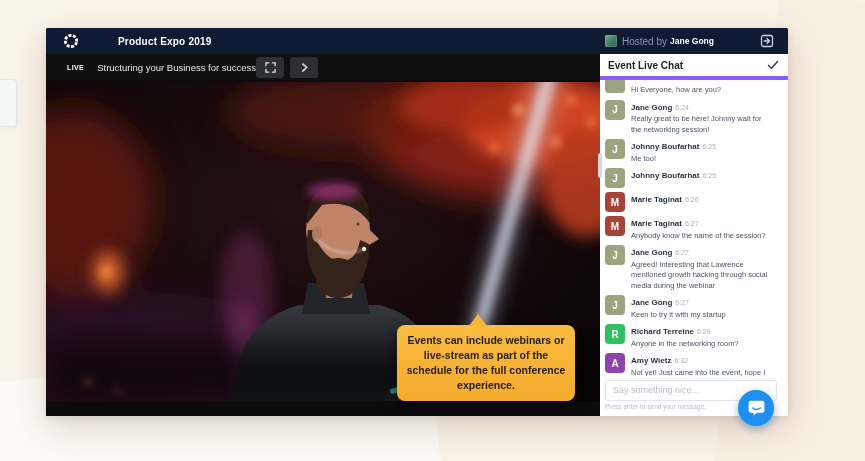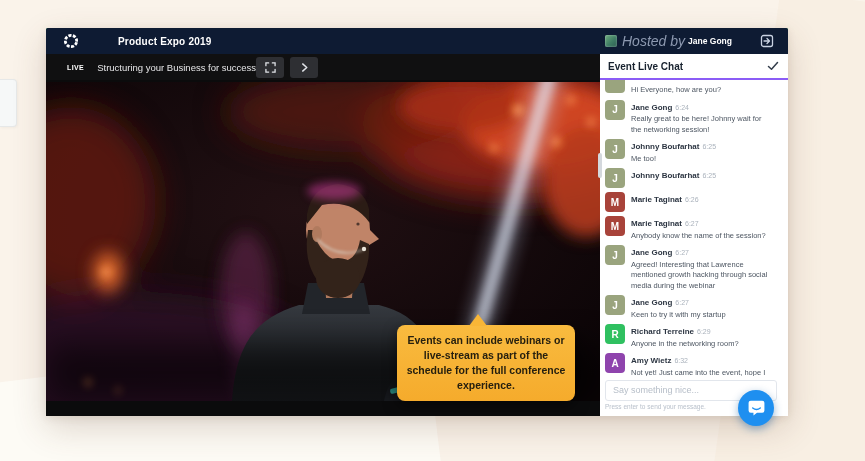--- a/index.html
+++ b/index.html
@@ -31,21 +31,21 @@
     border-radius:2px 2px 0 0;
   }
   .nav-left { width:554px; display:flex; align-items:center; padding-left:16px; }
   .nav-title { color:#ffffff; font-size:10px; font-weight:bold; letter-spacing:.2px; margin-left:38px; }
   .nav-right { width:188px; display:flex; align-items:center; padding:0 14px 0 5px; }
   .host-avatar {
     width:12px; height:12px; border-radius:2px; margin-right:5px;
     background:linear-gradient(135deg,#6fae7e 0%, #3f7d64 55%, #2c5e52 100%);
     box-shadow:inset 0 0 2px rgba(255,255,255,.5);
   }
-  .hosted-by { color:#8d99b0; font-size:14px; white-space:nowrap;font-style:italic; }
+  .hosted-by { color:#8d99b0; font-size:10px; white-space:nowrap; }
   .host-name { color:#ffffff; font-size:8.5px; font-weight:bold; margin-left:3px; white-space:nowrap; }
   .exit-btn { margin-left:auto; width:15px; height:15px; display:flex; align-items:center; justify-content:center; cursor:pointer; }
 
   .content { flex:1; display:flex; min-height:0; }
 
   
   .video-col { width:554px; position:relative; background:#0b0b0c; overflow:hidden; }
   .video-bar { height:26px; background:#101011; display:flex; align-items:center; padding:0 21px; }
   .live-badge { color:#ffffff; font-size:7px; font-weight:bold; letter-spacing:.4px; margin-right:13px; }
   .video-title { color:#e6e6e8; font-size:9.5px; }
@@ -71,21 +71,21 @@
     content:""; position:absolute; top:-11px; left:72px;
     border-left:9px solid transparent; border-right:9px solid transparent;
     border-bottom:12px solid #f8b637;
   }
   .tooltip-text { font-size:10.5px; font-weight:bold; color:#27200f; line-height:15px; text-align:center; }
 
   
   .chat-col { width:188px; background:#ffffff; position:relative; display:flex; flex-direction:column; }
   .chat-header {
     height:26px; flex:0 0 26px; display:flex; align-items:center;
-    padding:0 9px 0 8px; border-bottom:2px solid #8b5cf6;
+    padding:0 9px 0 8px; border-bottom:4px solid #8b5cf6;
   }
   .chat-header-title { font-size:10px; font-weight:bold; color:#18222f; }
   .chat-check { margin-left:auto; cursor:pointer; display:flex; }
   .messages { flex:1; overflow:hidden; padding:5px 19px 0 5px; }
   .msg { display:flex; margin-bottom:4px; }
   .msg-avatar {
     width:20px; height:20px; border-radius:4px; flex:0 0 20px;
     color:#fff; font-size:10px; font-weight:bold;
     display:flex; align-items:center; justify-content:center; margin-right:6px;
   }

